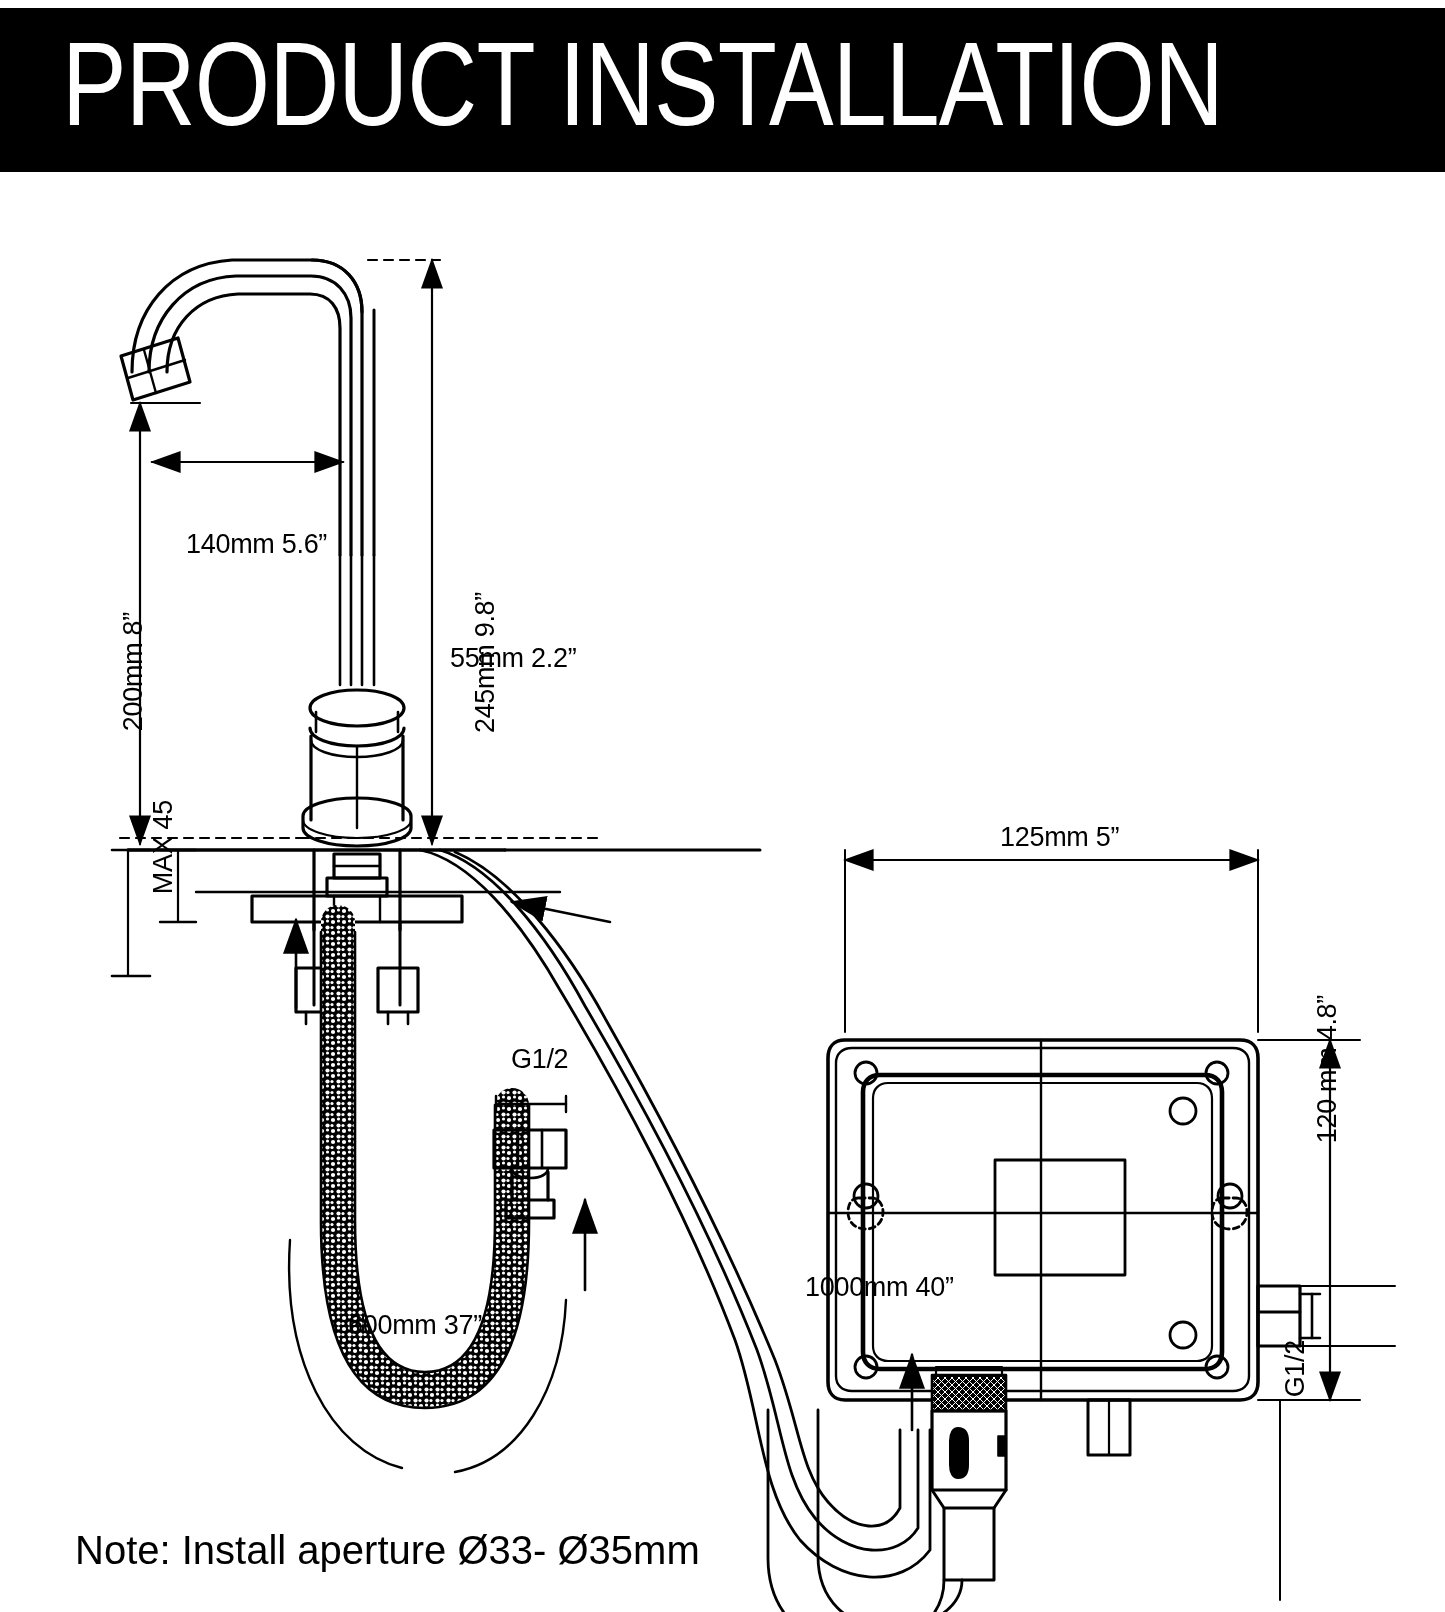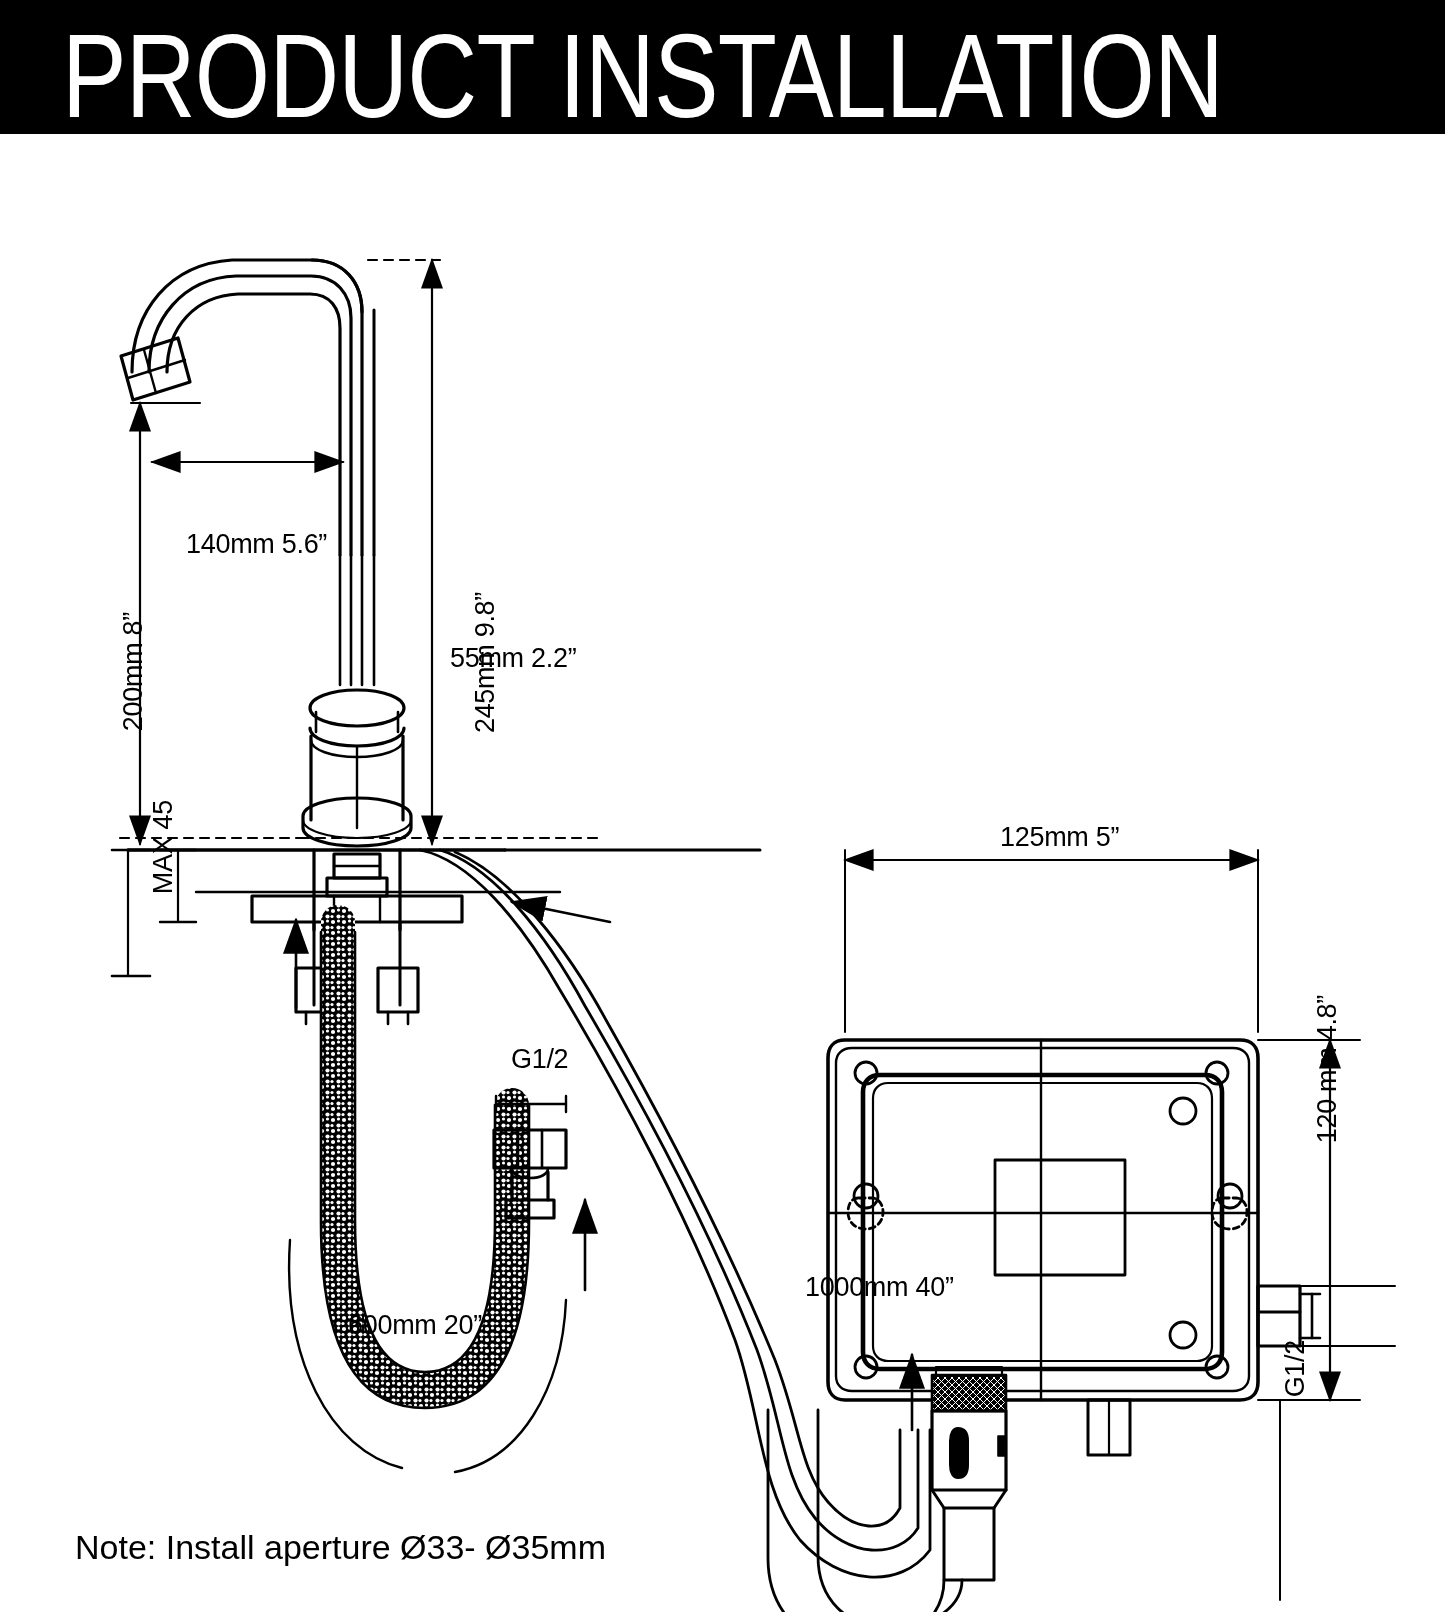--- a/index.html
+++ b/index.html
@@ -1,35 +1,35 @@
 <!DOCTYPE html>
 <html><head>
 <meta charset="utf-8">
 <style>
   html,body{margin:0;padding:0;background:#fff;}
   body{width:1445px;height:1612px;position:relative;overflow:hidden;
        font-family:"Liberation Sans", sans-serif;color:#000;}
 
   
-  #banner{position:absolute;left:0;top:0;width:1445px;height:134px;background:#000;}
+  #banner{position:absolute;left:0;top:8px;width:1445px;height:164px;background:#000;}
   #banner-title{position:absolute;left:62px;top:6px;width:1300px;height:140px;
       color:#fff;font-size:118px;line-height:140px;font-weight:400;
       letter-spacing:-1px;transform:scaleX(0.82);transform-origin:left center;
       white-space:nowrap;font-family:"Liberation Sans", sans-serif;}
 
   
   #canvas{position:absolute;left:0;top:160px;width:1445px;height:1452px;}
   svg.draw{position:absolute;left:0;top:0;width:1445px;height:1452px;}
 
   
   .lbl{position:absolute;font-family:"Liberation Sans", sans-serif;
        font-size:27px;color:#000;white-space:nowrap;letter-spacing:-0.3px;}
   .lbl.rot{transform-origin:left top;}
 
-  #note{position:absolute;left:75px;top:1528px;font-size:34px;
+  #note{position:absolute;left:75px;top:1528px;font-size:40px;
         white-space:nowrap;font-family:"Liberation Sans", sans-serif;}
 </style>
 </head>
 <body>
 
 <div id="banner">
   <div id="banner-title">PRODUCT INSTALLATION</div>
 </div>
 
 <div id="canvas">
@@ -246,21 +246,21 @@
 <div class="lbl" style="left:186px;top:325px;margin-top:44px;">140mm 5.6”</div>
 
 <div class="lbl rot" style="left:470px;top:432px;transform:rotate(-90deg) translate(-100%,0);">245mm 9.8”</div>
 
 <div class="lbl" style="left:450px;top:483px;text-align:right;">55mm 2.2”</div>
 
 <div class="lbl rot" style="left:148px;top:640px;transform:rotate(-90deg) translate(-100%,0);">MAX 45</div>
 
 <div class="lbl" style="left:511px;top:884px;">G1/2</div>
 
-<div class="lbl" style="left:348px;top:1150px;">600mm 20”</div>
+<div class="lbl" style="left:348px;top:1150px;">600mm 37”</div>
 
 <div class="lbl" style="left:1000px;top:662px;">125mm 5”</div>
 
 <div class="lbl rot" style="left:1312px;top:835px;transform:rotate(-90deg) translate(-100%,0);">120 mm 4.8”</div>
 
 <div class="lbl rot" style="left:1280px;top:1180px;transform:rotate(-90deg) translate(-100%,0);">G1/2</div>
 
 <div class="lbl" style="left:757px;top:1112px;margin-left:48px;">1000mm 40”</div>
 
 </div>

